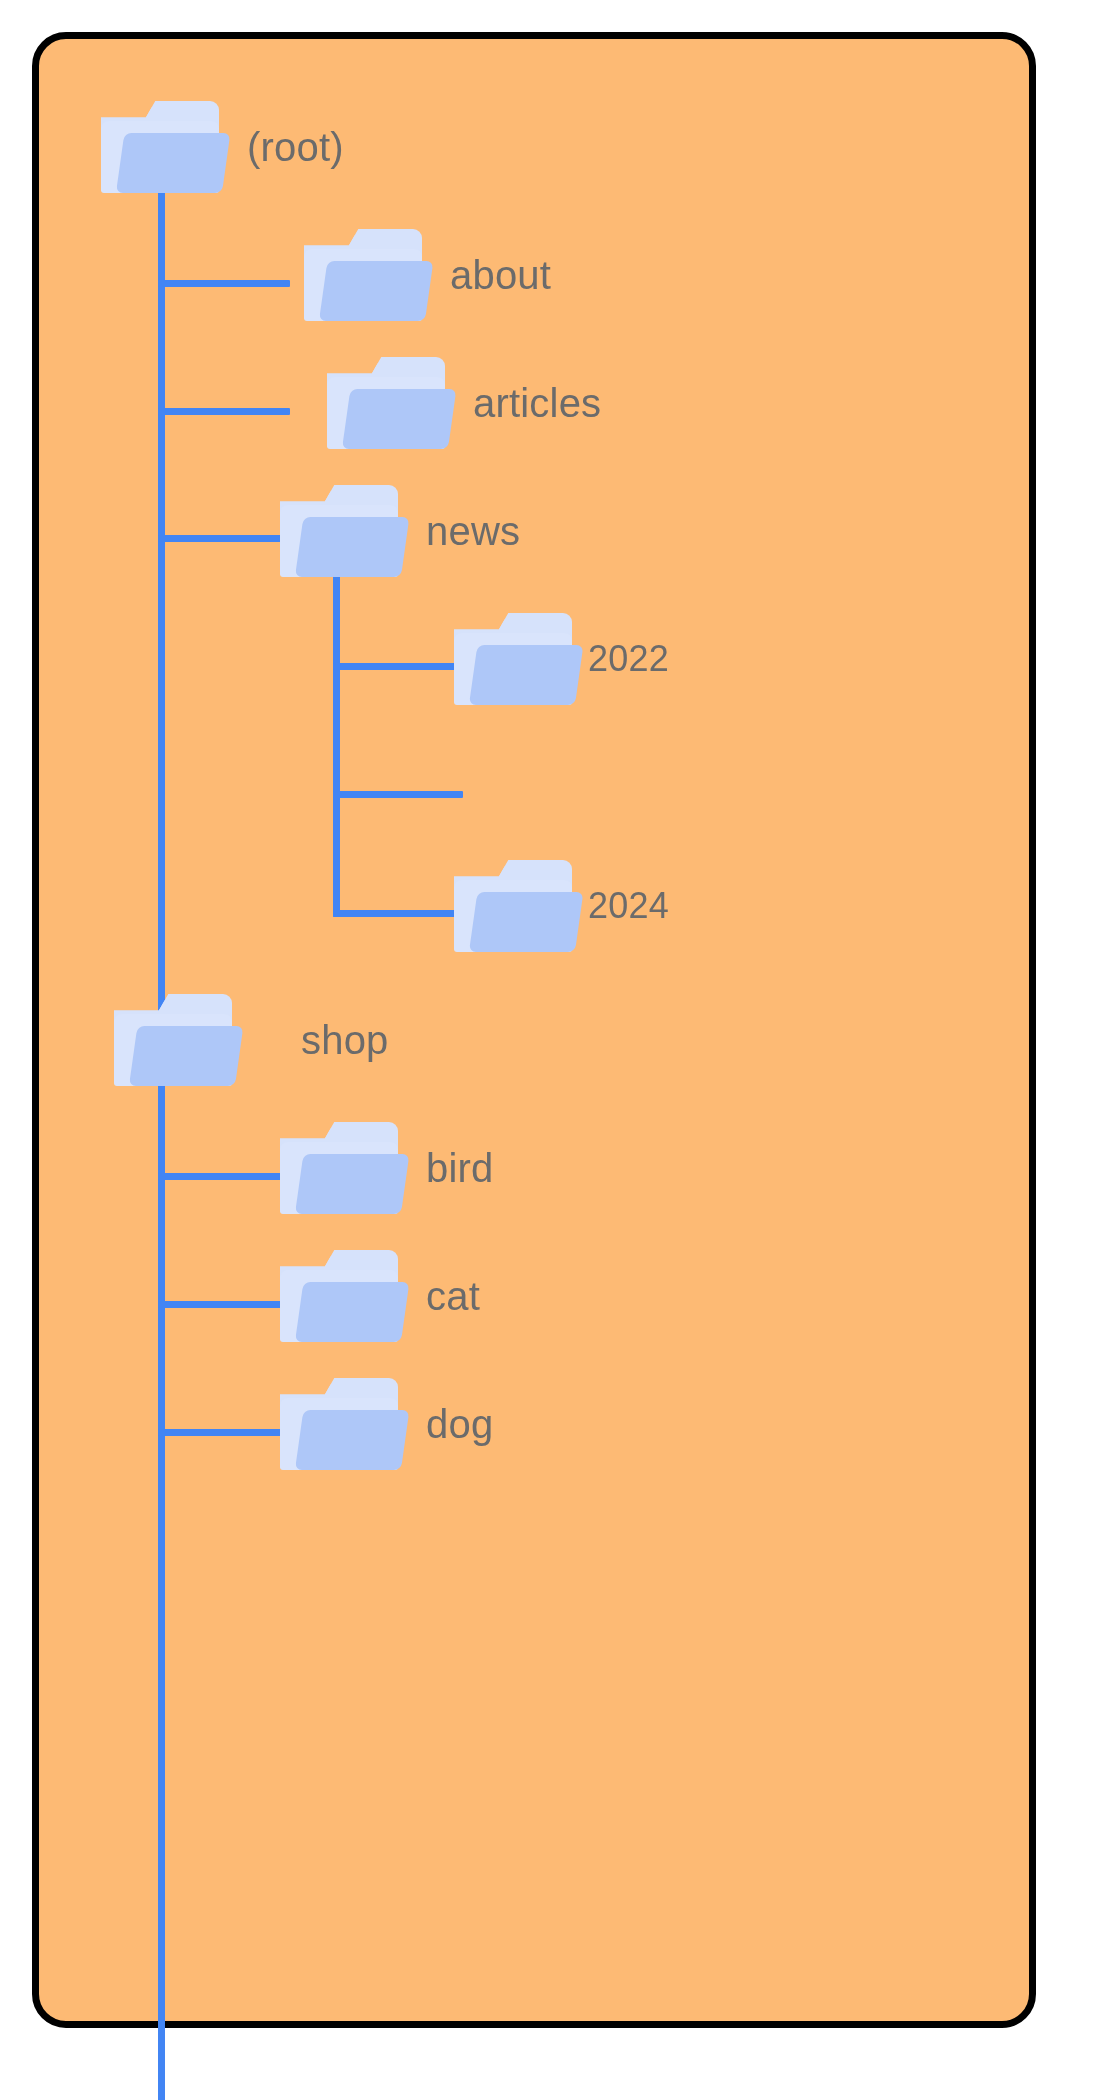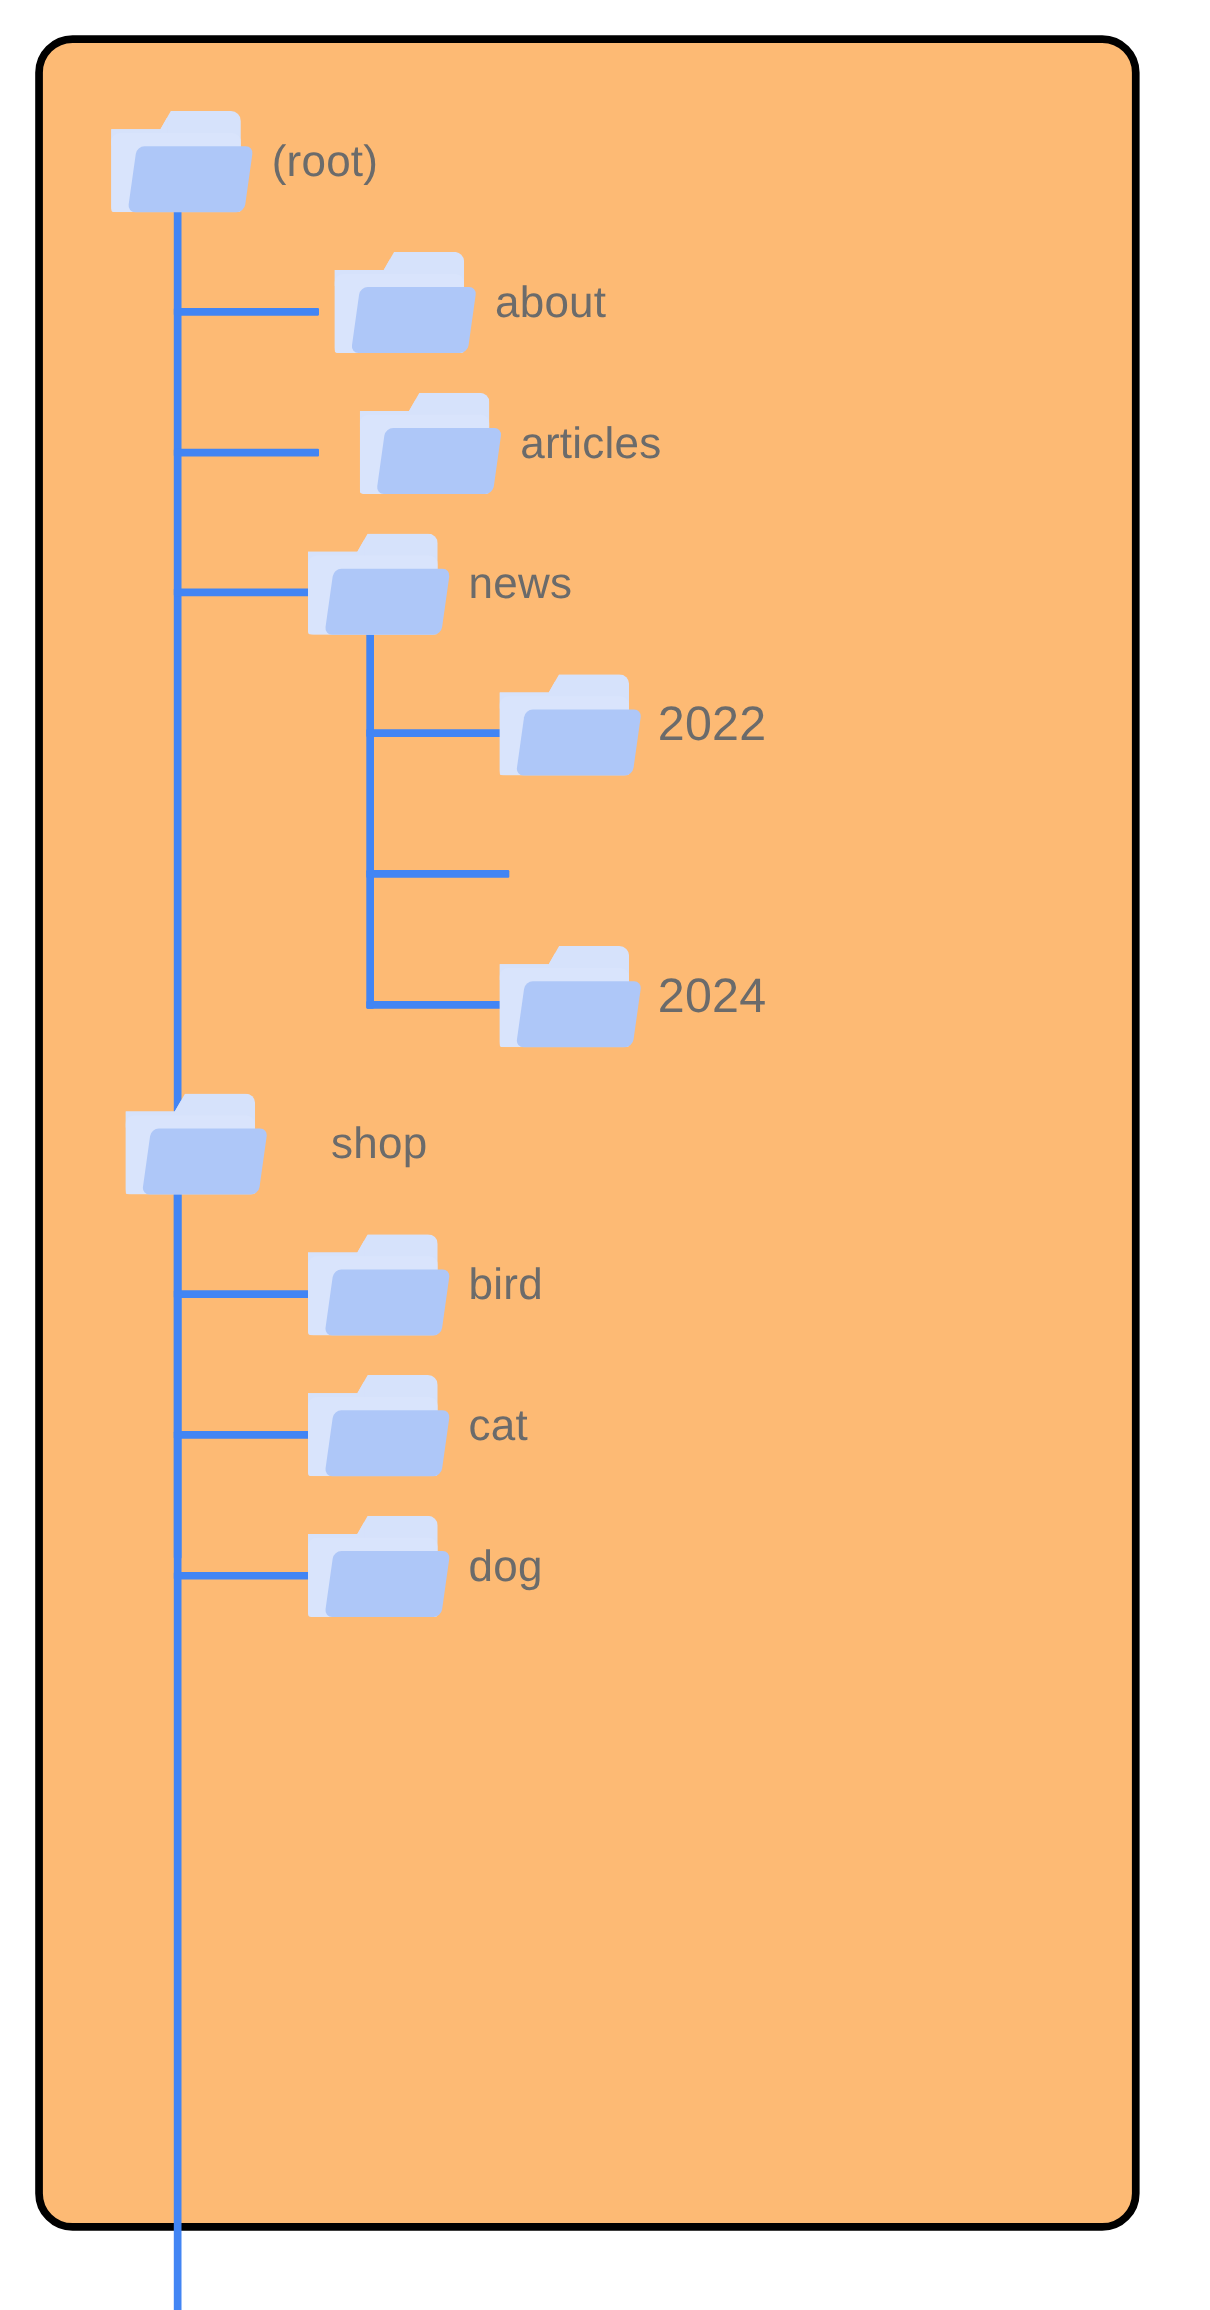--- a/index.html
+++ b/index.html
@@ -104,21 +104,21 @@
   }
 
   
   .lvl0 .folder { width: 118px; height: 92px; }
   .lvl0 .label  { font-size: 40px; margin-left: 28px; }
 
   .lvl1 .folder { width: 118px; height: 92px; }
   .lvl1 .label  { font-size: 40px; margin-left: 28px; }
 
   .lvl2 .folder { width: 118px; height: 92px; }
-  .lvl2 .label  { font-size: 44px; margin-left: 26px; }
+  .lvl2 .label  { font-size: 36px; margin-left: 16px; }
 </style>
 </head>
 <body>
 
 <div id="card">
   <div id="tree">
 
     <div class="conn conn-v" style="left:119px; top:148px; height:1230px;"></div>
 
     <div class="conn conn-h" style="left:119px; top:241px; width:132px;"></div>

